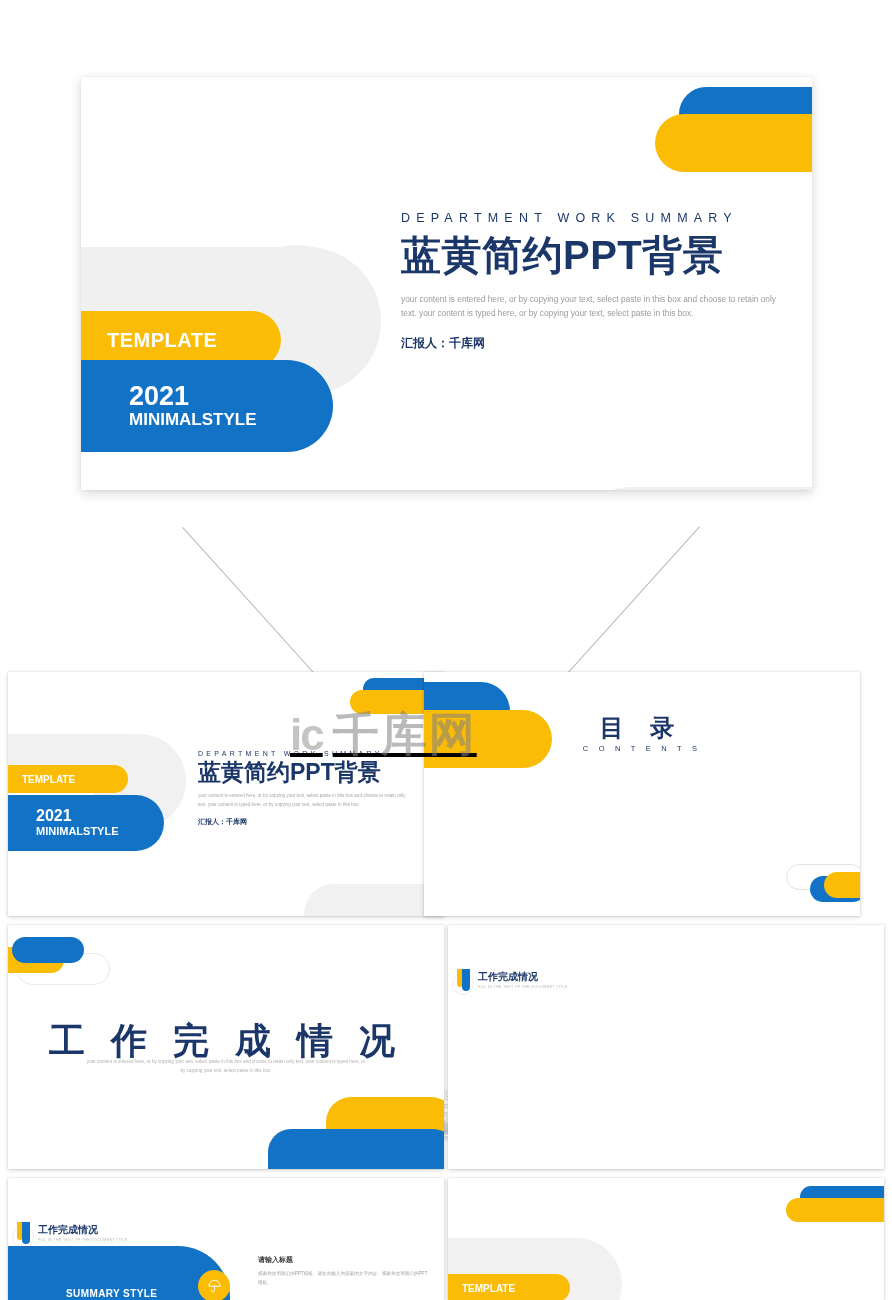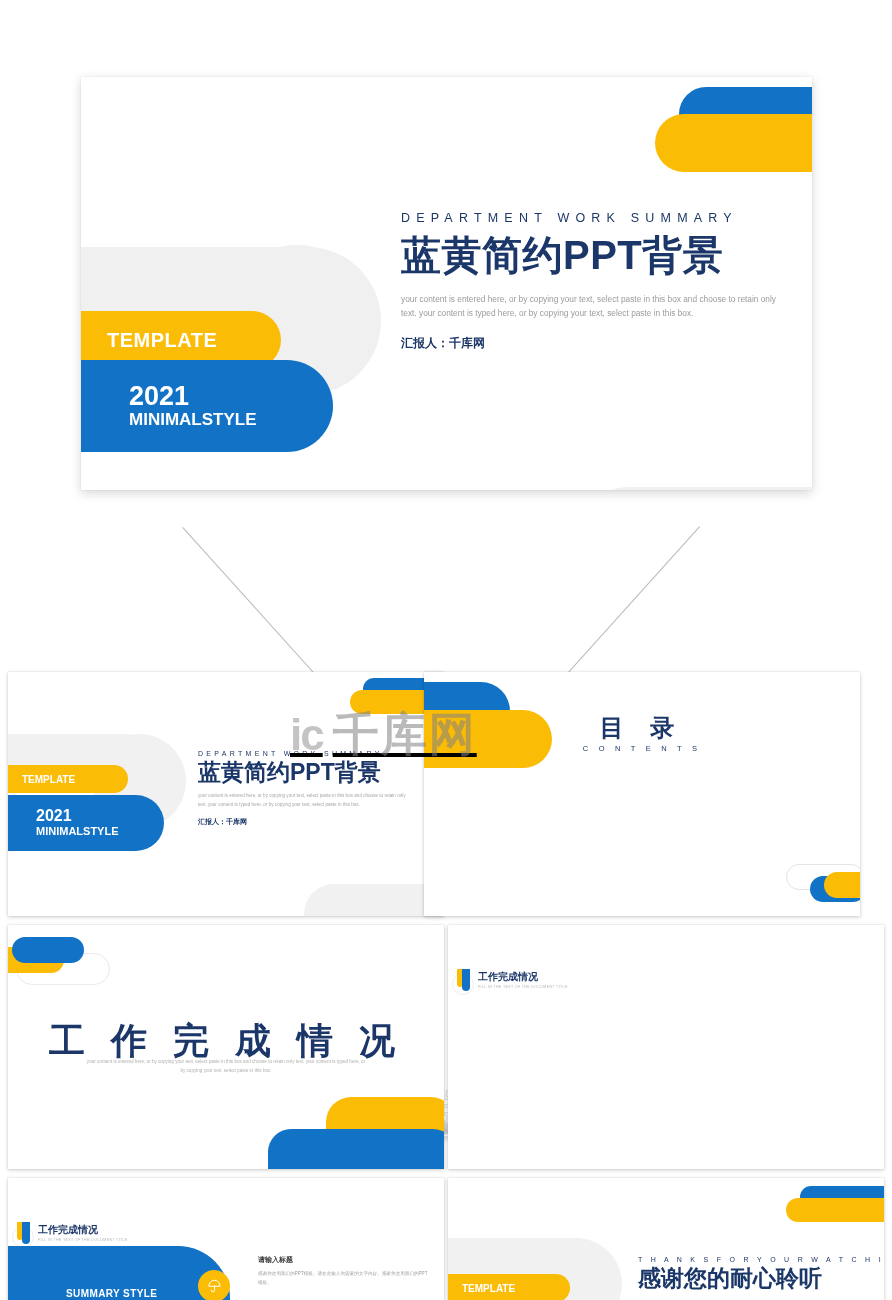--- a/index.html
+++ b/index.html
@@ -524,24 +524,20 @@
   </div>
 
   <div class="thumb t-h" style="left:448px; top:1178px;">
     <div class="th-grey-big"></div>
     <div class="th-grey-circ"></div>
     <div class="th-blue-top"></div>
     <div class="th-yellow-top"></div>
     <div class="th-yellow-pill">
       <span>TEMPLATE</span>
     </div>
-    <div class="th-text">
-      <div class="th-eyebrow">T H A N K S   F O R   Y O U R   W A T C H I N G</div>
-      <div class="th-title">感谢您的耐心聆听</div>
-    </div>
   </div>
 
   <div class="wm wm-main">
     <span class="wm-ic">ic</span>
     <span class="wm-cn">千库网</span>
   </div>
 
 </div>
 
 </body></html>

